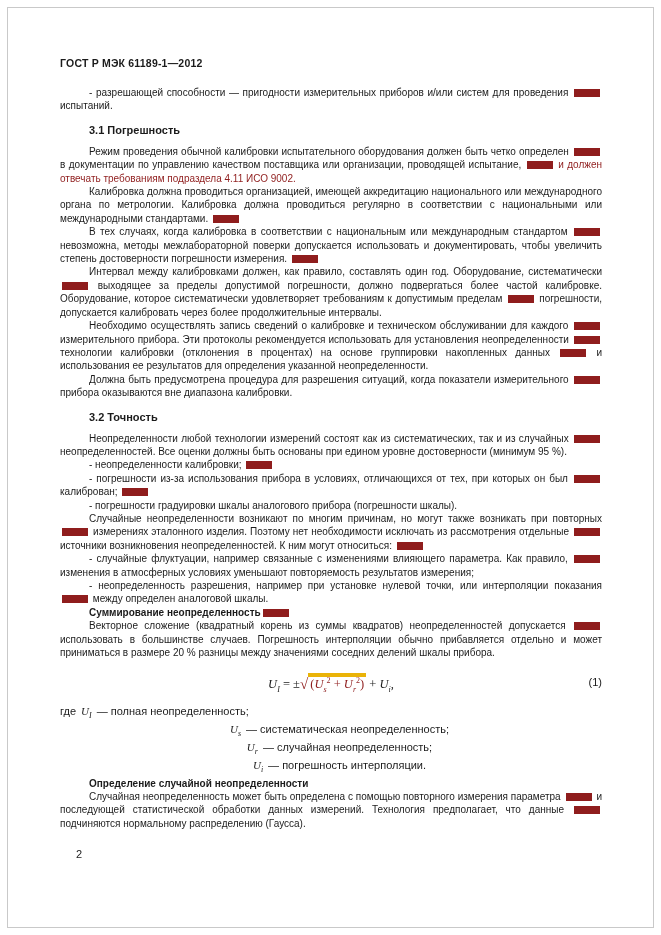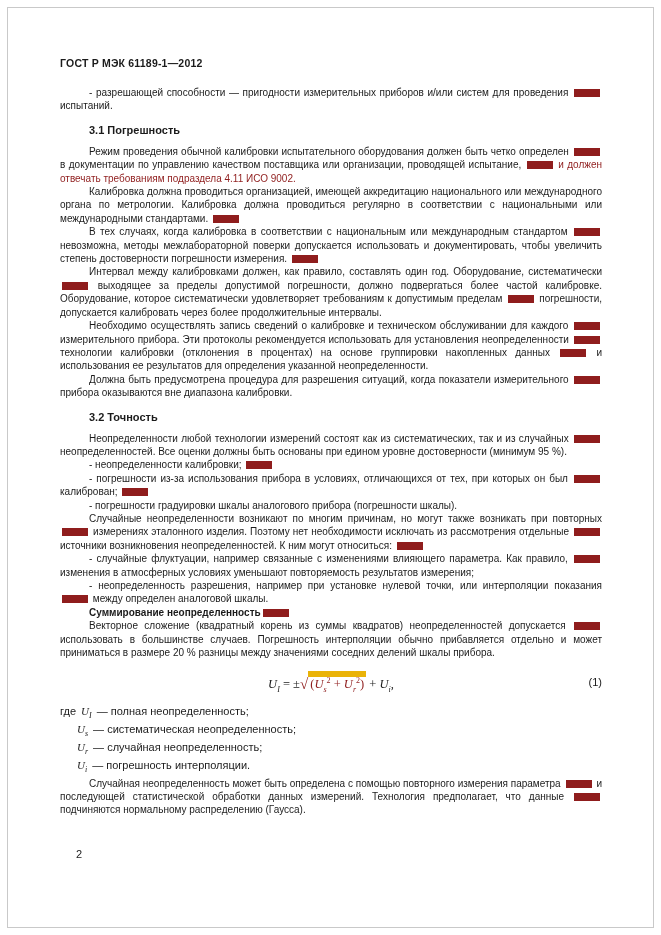--- a/index.html
+++ b/index.html
@@ -57,33 +57,33 @@
     font-family: "Liberation Serif", serif;
     font-size: 12.5px;
     height: 24px;
     line-height: 24px;
   }
   .formula-wrap .fi { font-style: italic; }
   .formula-wrap sub { font-size: 8px; font-style: italic; }
   .formula-wrap sup { font-size: 8px; }
   .rad { color: #8f1d1d; white-space: nowrap; }
   .rad-sign { font-size: 1.2em; vertical-align: -1px; }
-  .radicand { border-top: 6px solid #eab308; padding: 0 2px; }
+  .radicand { border-top: 4px solid #eab308; padding: 0 2px; }
   .formula-number {
     position: absolute;
     right: 0; bottom: -2px;
     font-family: "Liberation Sans", sans-serif;
     font-size: 11px;
     color: #1b1b1b;
   }
   .where { font-size: 11px; line-height: 13.6px; margin-top: 13px; }
   .where .fi { font-style: italic; font-family: "Liberation Serif", serif; }
   .where sub { font-size: 8px; font-style: italic; font-family: "Liberation Serif", serif; }
   .where-lead { margin-right: 5px; }
-  .where-row.indent { padding-left: 17px; }
+  .where-row.indent { padding-left: 17px; text-align: center; }
   .where-desc { margin-left: 5px; }
   .pagenum {
     position: absolute;
     left: 76px; top: 848px;
     font-size: 11px;
   }
 </style>
 </head>
 <body>
 
@@ -122,17 +122,18 @@
     <span class="formula-number">(1)</span>
   </div>
 
   <div class="where">
     <div class="where-row"><span class="where-lead">где</span><span class="fi">U</span><sub>I</sub><span class="where-desc">— полная неопределенность;</span></div>
     <div class="where-row indent"><span class="fi">U</span><sub>s</sub><span class="where-desc">— систематическая неопределенность;</span></div>
     <div class="where-row indent"><span class="fi">U</span><sub>r</sub><span class="where-desc">— случайная неопределенность;</span></div>
     <div class="where-row indent"><span class="fi">U</span><sub>i</sub><span class="where-desc">— погрешность интерполяции.</span></div>
   </div>
 
+  <p class="para subhead"><span>Определение случайной неопределенности</span></p>
   <p class="para"><span>Случайная неопределенность может быть определена с помощью повторного измерения параметра </span><span class="redmark"></span><span> и последующей статистической обработки данных измерений. Технология предполагает, что данные </span><span class="redmark"></span><span> подчиняются нормальному распределению (Гаусса).</span></p>
 
 </div>
 
 <div class="pagenum">2</div>
 
 </body></html>

